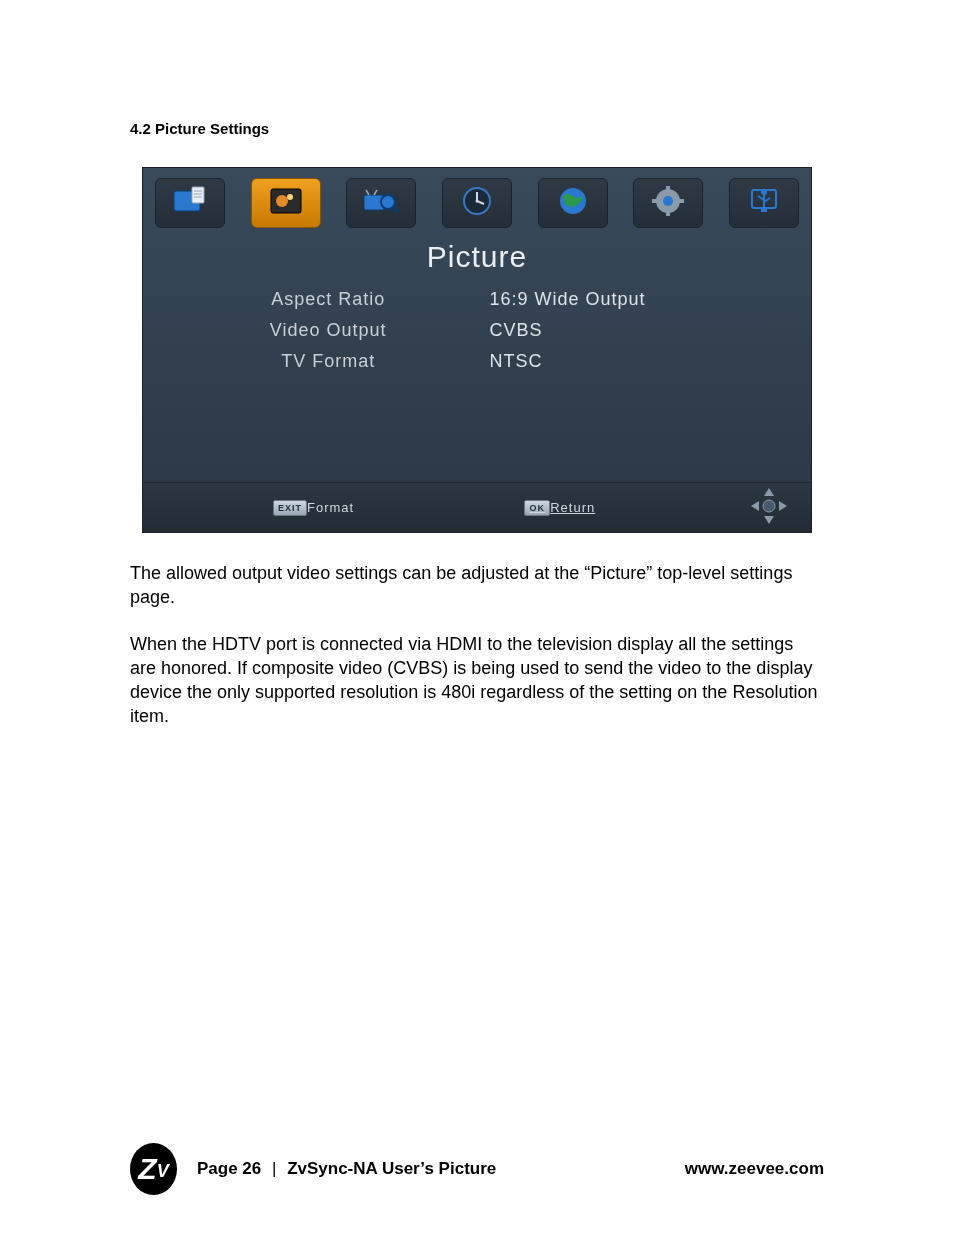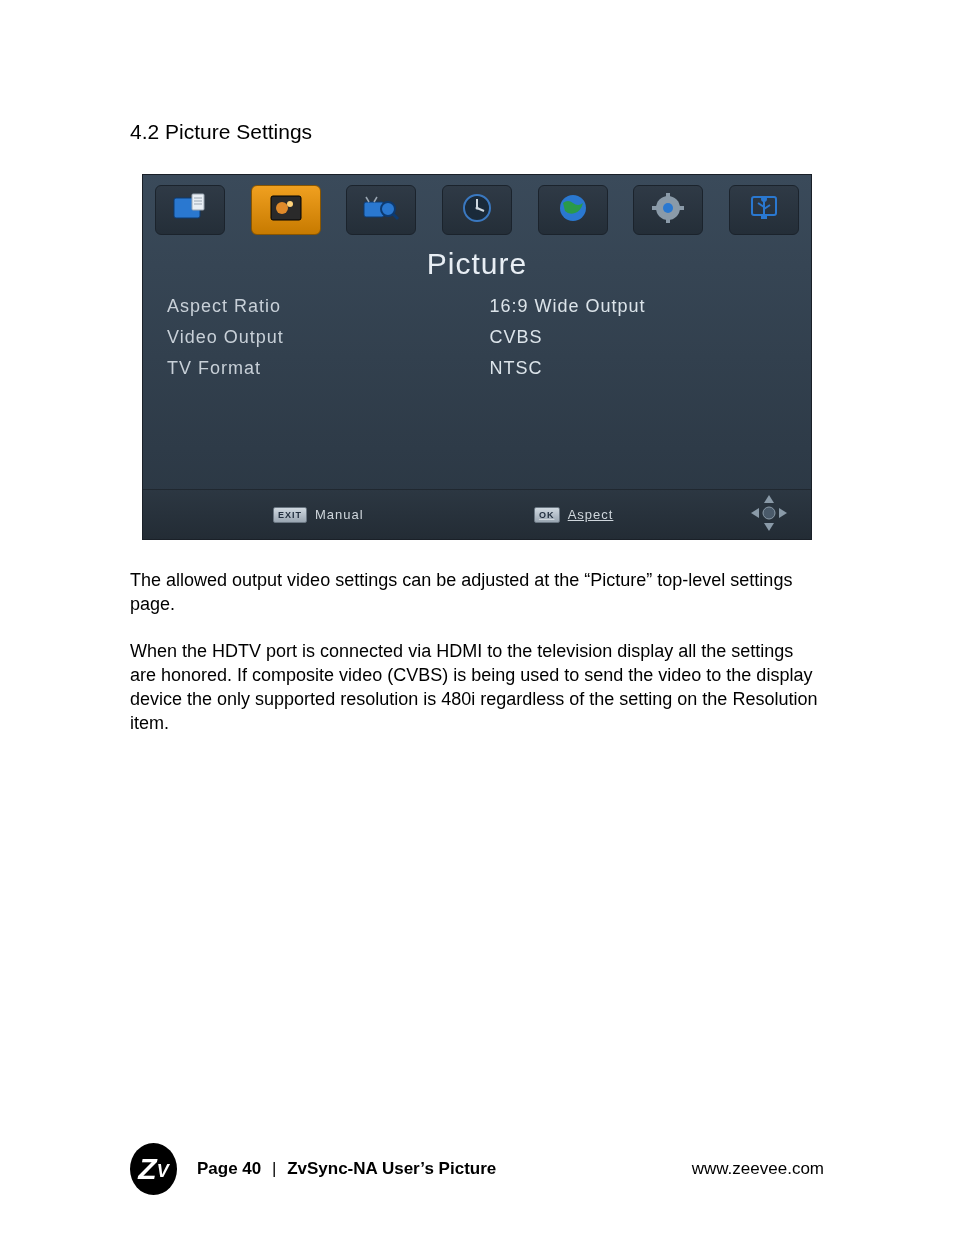--- a/index.html
+++ b/index.html
@@ -1,18 +1,18 @@
 <!DOCTYPE html>
 <html><head>
 <meta charset="utf-8">
 <style>
   * { box-sizing: border-box; margin: 0; padding: 0; }
   html, body { width: 954px; height: 1235px; background: #fff; font-family: Arial, Helvetica, sans-serif; color: #000; }
   .page { position: relative; width: 954px; height: 1235px; padding: 120px 130px 0 130px; }
-  .section-heading { font-weight: normal; font-size: 21px; margin-bottom: 30px; }
+  .section-heading { font-weight: bold; font-size: 15px; margin-bottom: 30px; }
   .osd {
     width: 670px; height: 366px; margin: 8px auto 28px auto;
     background: linear-gradient(#3a4a5a, #2a3642);
     border: 1px solid #1a2028;
     color: #d8dee4;
     font-family: "Segoe UI", Arial, sans-serif;
     display: flex; flex-direction: column;
     position: relative;
   }
   .osd-tabs { display: flex; gap: 20px; padding: 10px 12px 6px 12px; justify-content: space-between; }
@@ -20,30 +20,30 @@
     width: 70px; height: 50px; border-radius: 6px;
     display: flex; align-items: center; justify-content: center;
     background: linear-gradient(#2f3a46, #242e38);
     border: 1px solid #1b232c;
   }
   .tab.active { background: linear-gradient(#f0a020, #c77a00); border-color: #8a5600; }
   .tab svg { width: 40px; height: 34px; }
   .osd-title { text-align: center; font-size: 30px; font-weight: 300; color: #e8eef4; padding: 6px 0 10px 0; letter-spacing: 1px; }
   .osd-rows { padding: 0 24px; font-size: 18px; letter-spacing: 1px; }
   .osd-row { display: flex; padding: 5px 0; }
-  .osd-row .lbl { flex: 0 0 52%; color: #c8d0d8; }
+  .osd-row .lbl { flex: 0 0 52%; color: #c8d0d8; text-align: center; }
   .osd-row .val { flex: 1; color: #dce4ea; }
   .osd-footer {
     position: absolute; left: 0; right: 0; bottom: 0;
     height: 50px; display: flex; align-items: center;
     padding: 0 20px; background: linear-gradient(#2c3742, #232c35);
     border-top: 1px solid #202830;
     font-size: 13px; color: #cfd6dc; letter-spacing: 1px;
   }
-  .foot-item { display: flex; gap: 8px; }
+  .foot-item { display: flex; }
   .foot-left { margin-left: 110px; }
   .foot-mid { margin-left: 170px; text-decoration: underline; }
   .kbd {
     display: inline-flex; align-items: center; justify-content: center;
     min-width: 26px; height: 16px; padding: 0 4px;
     font-size: 9px; font-weight: bold; color: #233040;
     background: linear-gradient(#cfd8e0, #9aa6b2);
     border: 1px solid #6a7682; border-radius: 2px;
   }
   .nav-dpad { position: absolute; right: 22px; bottom: 6px; width: 40px; height: 40px; }
@@ -59,21 +59,21 @@
     display: flex; align-items: center; justify-content: center;
     color: #fff; font-weight: bold; font-size: 22px; font-style: italic;
     margin-right: 20px;
     position: relative;
   }
   .logo span.big { font-size: 30px; line-height: 1; }
   .logo span.small { font-size: 18px; position: relative; top: 2px; }
   .footer-text { font-size: 17px; display: flex; width: 100%; justify-content: space-between; align-items: center; }
   .footer-left { font-weight: bold; }
   .footer-left .sep { font-weight: normal; margin: 0 6px; }
-  .footer-right { font-weight: normal; }
+  .footer-right { font-weight: bold; }
 </style>
 </head>
 <body>
 
 <div class="page">
 
   <h2 class="section-heading">4.2  Picture Settings</h2>
 
   <div class="osd">
     <div class="osd-tabs">
@@ -174,25 +174,25 @@
       </div>
       <div class="osd-row">
         <div class="lbl">TV Format</div>
         <div class="val">NTSC</div>
       </div>
     </div>
 
     <div class="osd-footer">
       <div class="foot-item foot-left">
         <span class="kbd">EXIT</span>
-        <span>Manual</span>
+        <span>Format</span>
       </div>
       <div class="foot-item foot-mid">
         <span class="kbd">OK</span>
-        <span>Aspect</span>
+        <span>Return</span>
       </div>
       <div class="nav-dpad">
         <svg viewBox="0 0 40 40">
           <polygon points="20,2 25,10 15,10" fill="#8a9aa8"></polygon>
           <polygon points="20,38 25,30 15,30" fill="#8a9aa8"></polygon>
           <polygon points="2,20 10,15 10,25" fill="#8a9aa8"></polygon>
           <polygon points="38,20 30,15 30,25" fill="#8a9aa8"></polygon>
           <circle cx="20" cy="20" r="6" fill="#4a5a6a" stroke="#8a9aa8"></circle>
         </svg>
       </div>
@@ -204,21 +204,21 @@
     <p>When the HDTV port is connected via HDMI to the television display all the settings are honored.  If composite video (CVBS) is being used to send the video to the display device the only supported resolution is 480i regardless of the setting on the Resolution item.</p>
   </div>
 
   <div class="footer">
     <div class="logo">
       <span class="big">Z</span>
         <span class="small">V</span>
     </div>
     <div class="footer-text">
       <div class="footer-left">
-        <span>Page 40</span>
+        <span>Page 26</span>
         <span class="sep">|</span>
         <span>ZvSync-NA User’s Picture</span>
       </div>
       <div class="footer-right">www.zeevee.com</div>
     </div>
   </div>
 
 </div>
 
 </body></html>

